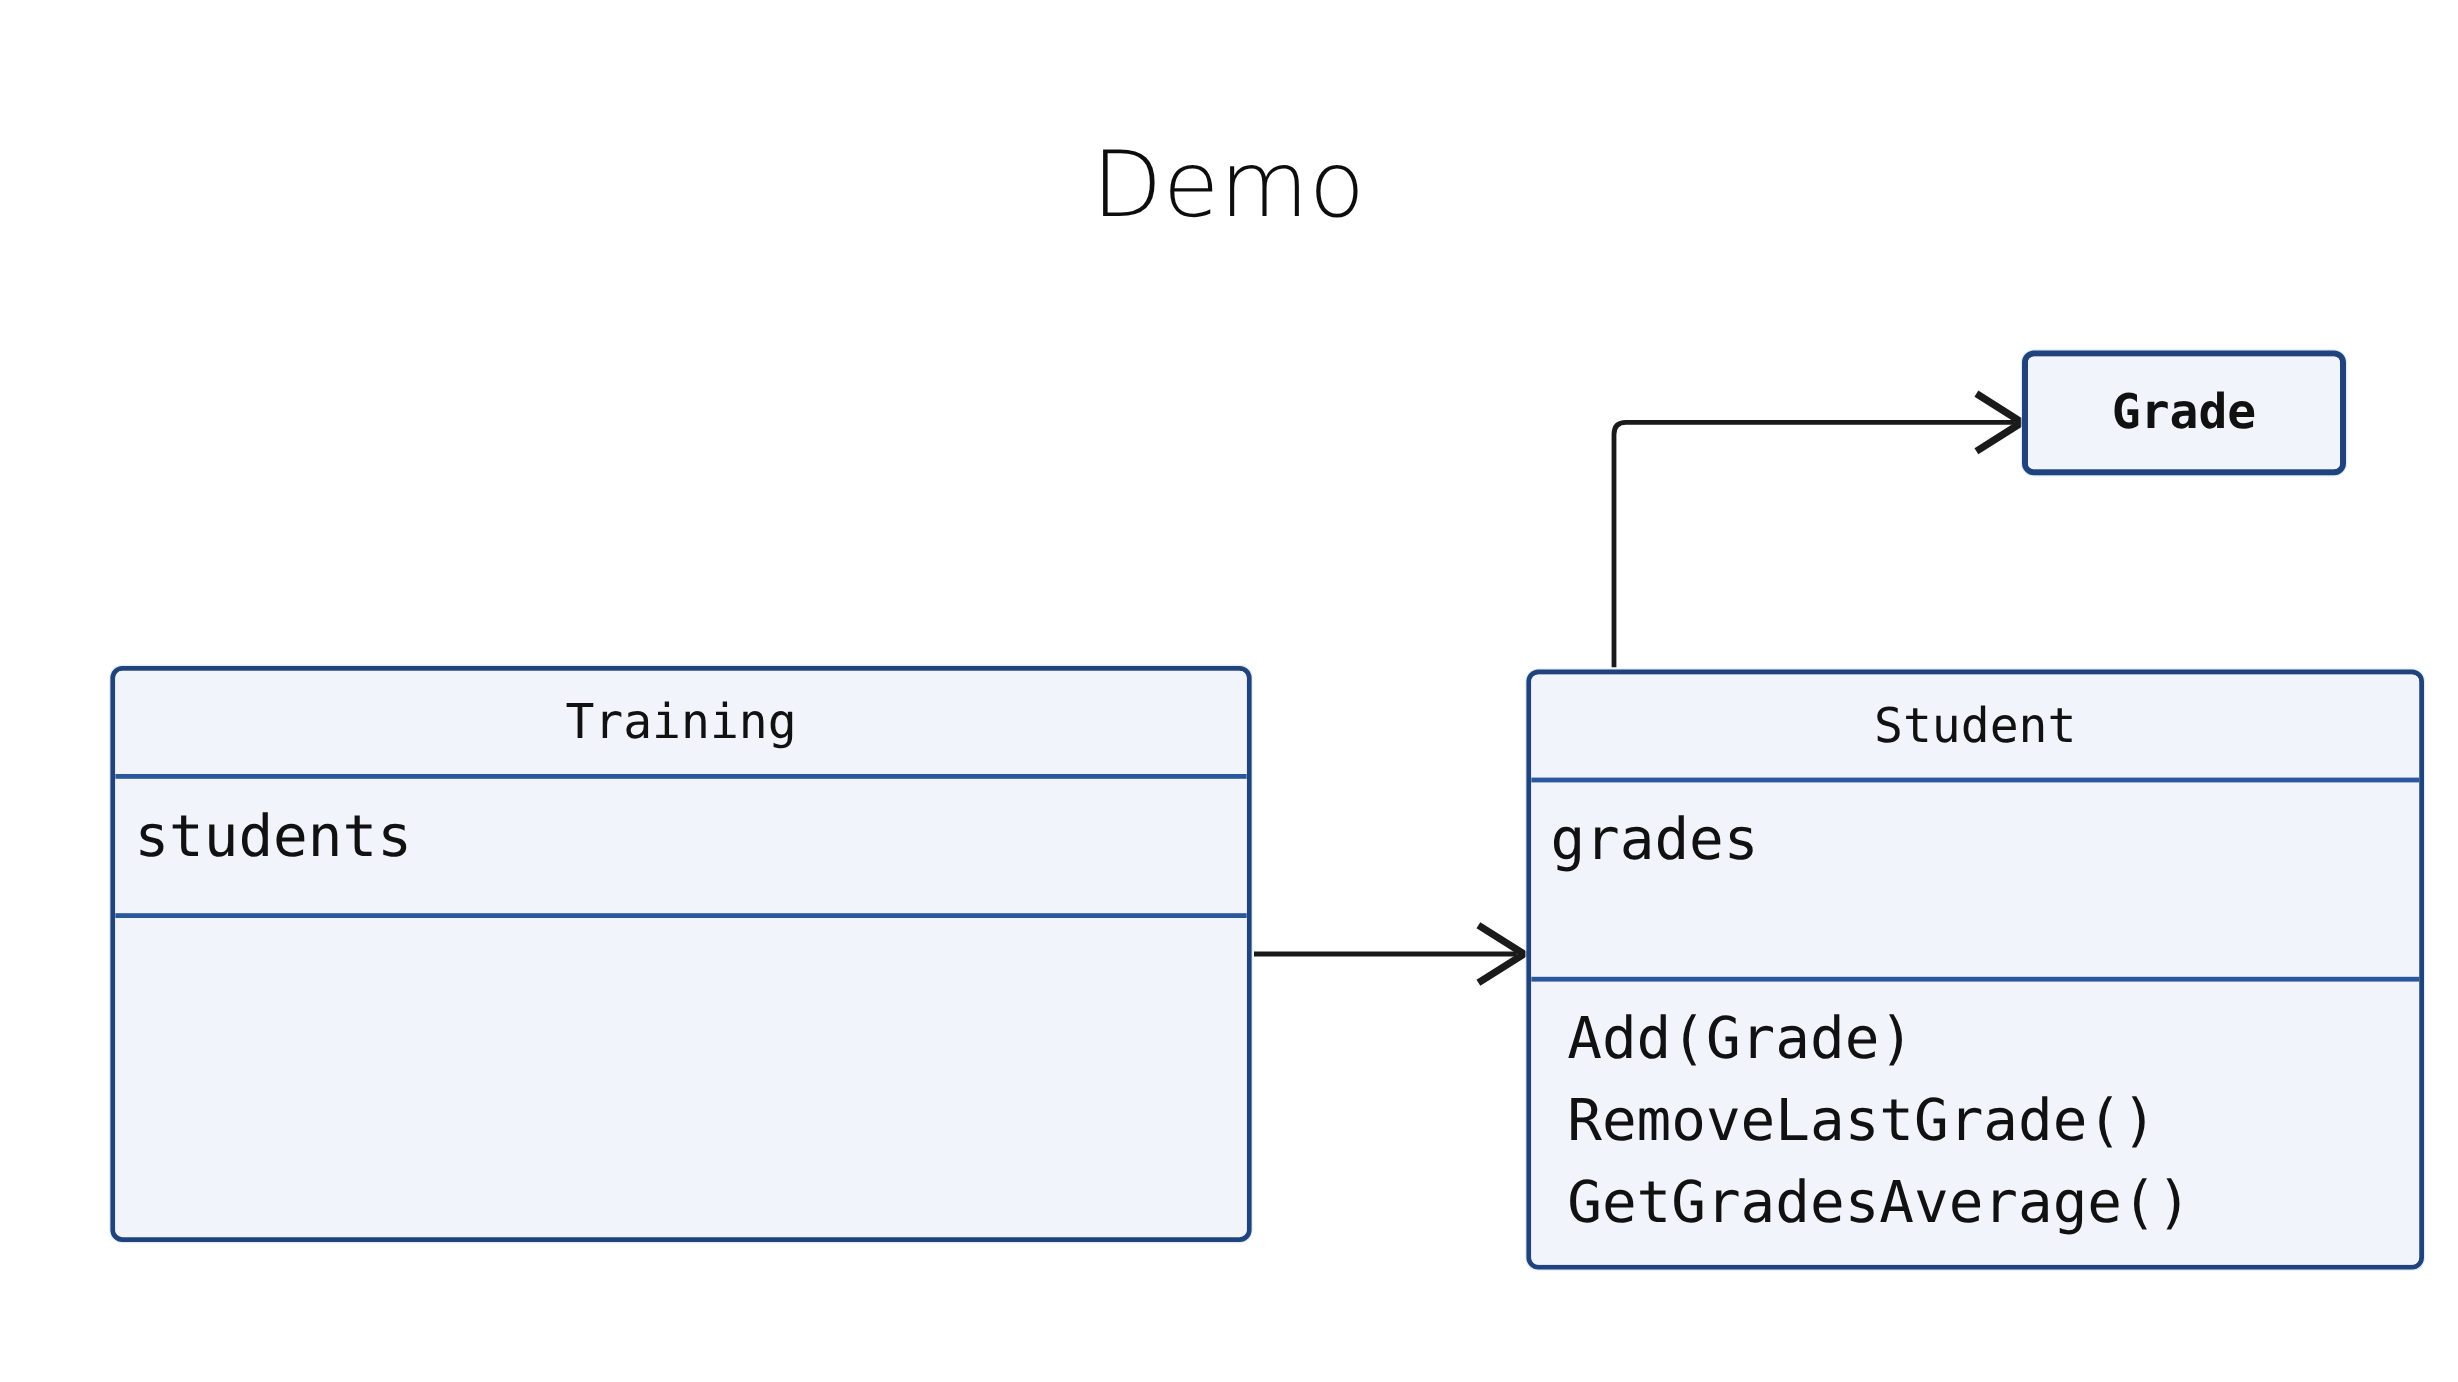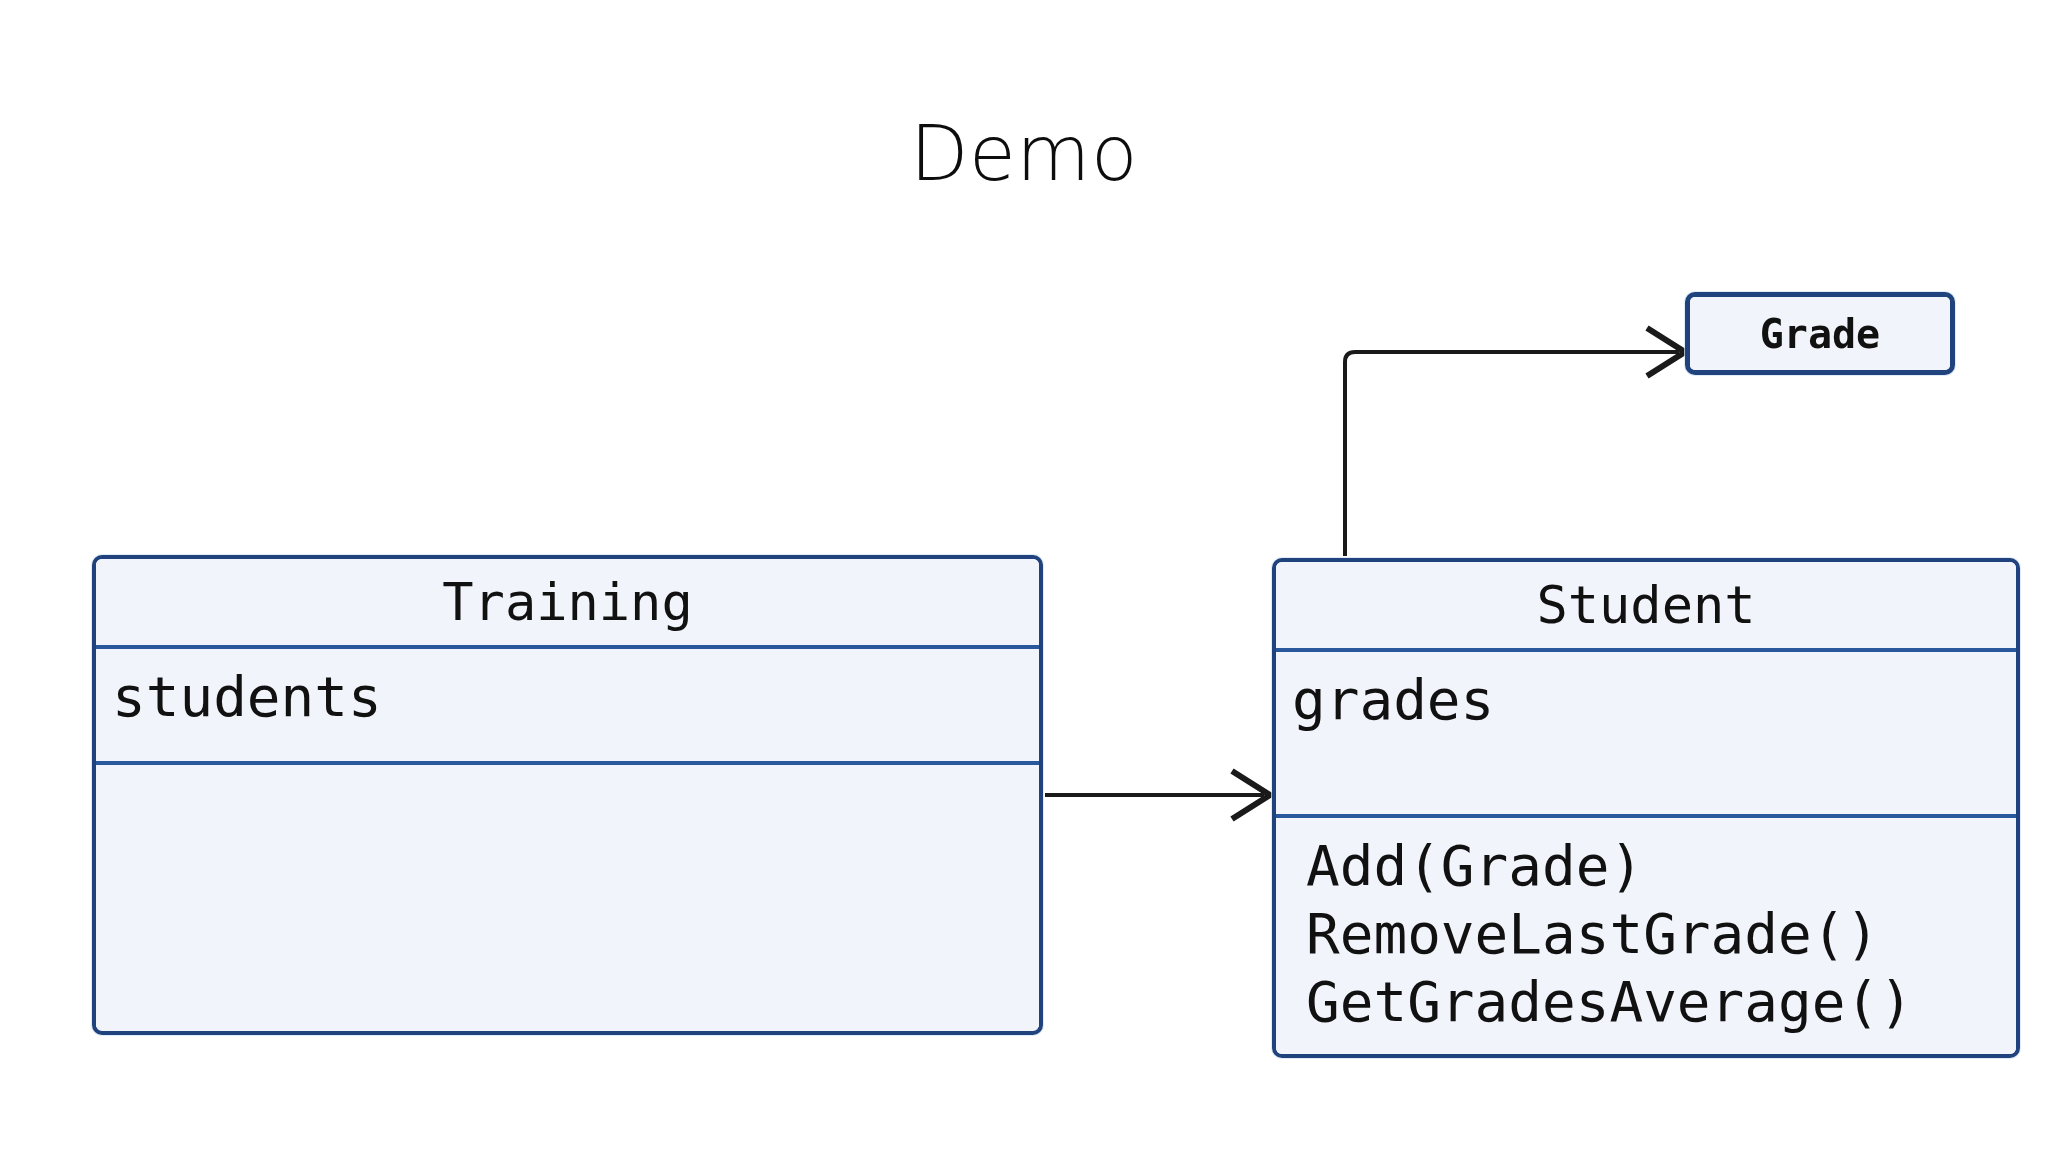--- a/index.html
+++ b/index.html
@@ -56,29 +56,29 @@
 
   .uml-compartment + .uml-compartment {
     border-top: 4px solid #2a589d;
   }
 
   .uml-name {
     display: flex;
     align-items: center;
     justify-content: center;
     font-family: "DejaVu Sans Mono", monospace;
-    font-size: 52px;
+    font-size: 40px;
     color: #111111;
     letter-spacing: 0px;
   }
 
   .uml-members {
     padding: 14px 0 10px 16px;
     font-family: "DejaVu Sans Mono", monospace;
-    font-size: 56px;
+    font-size: 48px;
     line-height: 68px;
     color: #111111;
     white-space: nowrap;
   }
 
   .uml-members .member-line {
     display: block;
   }
 
   
@@ -101,21 +101,21 @@
   }
   #box-student .c-name   { height: 86px; }
   #box-student .c-attrs  { height: 166px; }
   #box-student .c-ops    { height: 240px; padding-left: 30px; }
 
   
   #box-grade {
     left: 1685px;
     top: 292px;
     width: 270px;
-    height: 83px;
+    height: 104px;
     border-width: 5px;
   }
   #box-grade .c-name {
     height: 100%;
     font-weight: bold;
     font-size: 40px;
   }
 
   
   .connector-layer {

